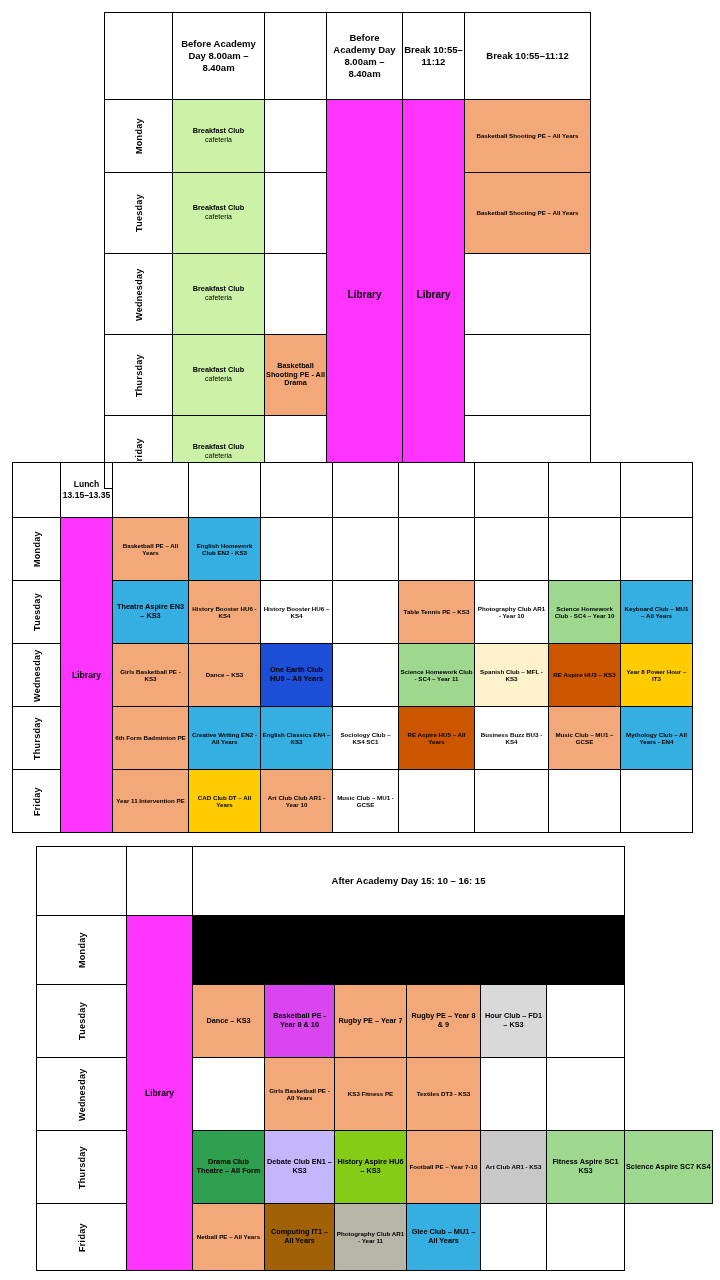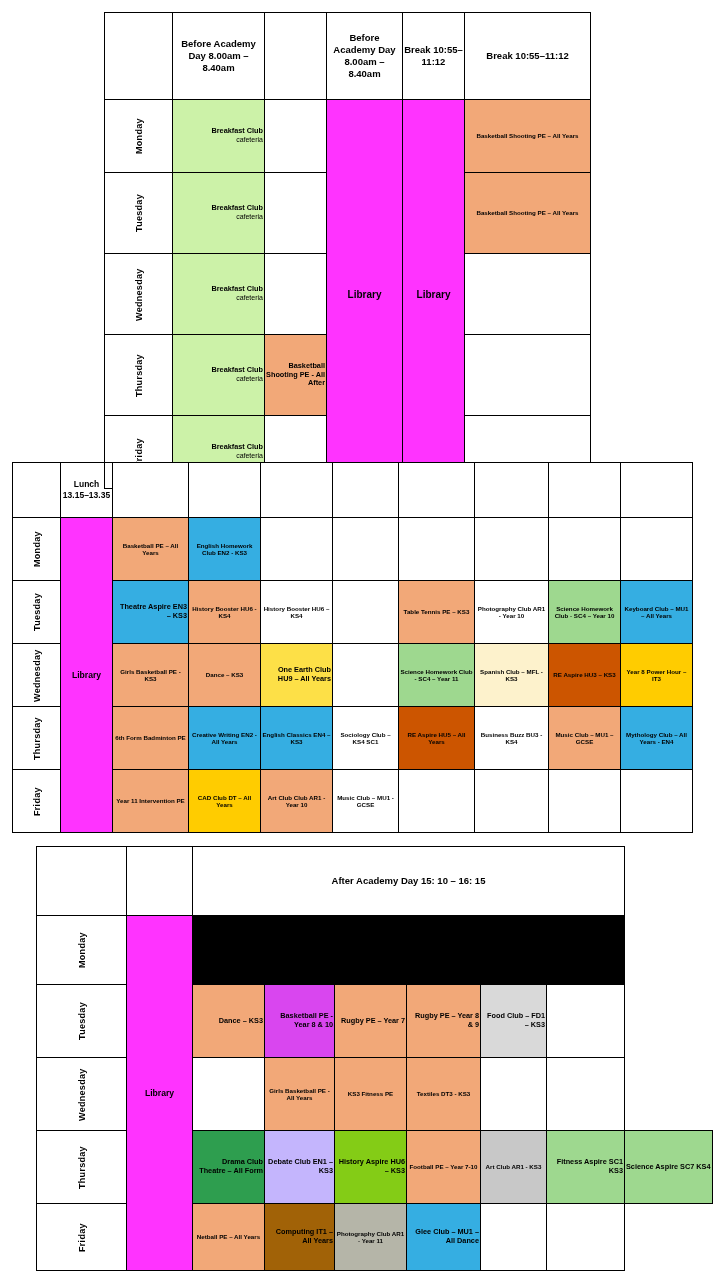--- a/index.html
+++ b/index.html
@@ -53,21 +53,20 @@
     padding: 0;
   }
   .hdr {
     font-size: 9.5px;
     font-weight: bold;
     line-height: 1.25;
   }
   .cell {
     font-size: 7.3px;
     line-height: 1.22;
-    text-align: right;
   }
   .cell-sm {
     font-size: 6.2px;
     line-height: 1.2;
   }
   .cell-lg {
     font-size: 8.6px;
     line-height: 1.25;
   }
   .cell-xl {
@@ -134,21 +133,21 @@
     <td class="cell empty"></td>
     <td class="cell empty"></td>
   </tr>
 
   <tr>
     <td class="daylabel" style="height:80px">Thursday</td>
     <td class="cell" style="background:#ccf2a8">
       <span>Breakfast Club</span>
       <span class="sub">cafeteria</span>
     </td>
-    <td class="cell" style="background:#f2a878">Basketball Shooting PE - All After</td>
+    <td class="cell" style="background:#f2a878">Basketball Shooting PE - All Drama</td>
     <td class="cell empty"></td>
   </tr>
 
   <tr>
     <td class="daylabel" style="height:72px">Friday</td>
     <td class="cell" style="background:#ccf2a8">
       <span>Breakfast Club</span>
       <span class="sub">cafeteria</span>
     </td>
     <td class="cell empty"></td>
@@ -206,21 +205,21 @@
     <td class="cell-sm" style="background:#f2a878">Table Tennis PE – KS3</td>
     <td class="cell-sm" style="background:#ffffff">Photography Club AR1 - Year 10</td>
     <td class="cell-sm" style="background:#9ed88f">Science Homework Club - SC4 – Year 10</td>
     <td class="cell-sm" style="background:#35aee2">Keyboard Club – MU1 – All Years</td>
   </tr>
 
   <tr>
     <td class="daylabel" style="height:62px">Wednesday</td>
     <td class="cell-sm" style="background:#f2a878">Girls Basketball PE - KS3</td>
     <td class="cell-sm" style="background:#f2a878">Dance – KS3</td>
-    <td class="cell" style="background:#fde047">One Earth Club HU9 – All Years</td>
+    <td class="cell" style="background:#1d4ed8">One Earth Club HU9 – All Years</td>
     <td class="cell empty"></td>
     <td class="cell-sm" style="background:#9ed88f">Science Homework Club - SC4 – Year 11</td>
     <td class="cell-sm" style="background:#fdf2cc">Spanish Club – MFL - KS3</td>
     <td class="cell-sm" style="background:#cc5500">RE Aspire HU3 – KS3</td>
     <td class="cell-sm" style="background:#ffcc00">Year 8 Power Hour – IT3</td>
   </tr>
 
   <tr>
     <td class="daylabel" style="height:62px">Thursday</td>
     <td class="cell-sm" style="background:#f2a878">6th Form Badminton PE</td>
@@ -270,21 +269,21 @@
     <td class="cell-lg" rowspan="5" style="background:#ff33ff">Library</td>
     <td colspan="6" style="background:#000000"></td>
   </tr>
 
   <tr>
     <td class="daylabel" style="height:72px">Tuesday</td>
     <td class="cell" style="background:#f2a878">Dance – KS3</td>
     <td class="cell" style="background:#d946ef">Basketball  PE - Year 8 &amp; 10</td>
     <td class="cell" style="background:#f2a878">Rugby PE – Year 7</td>
     <td class="cell" style="background:#f2a878">Rugby PE – Year 8 &amp; 9</td>
-    <td class="cell" style="background:#d9d9d9">Food Club – FD1 – KS3</td>
+    <td class="cell" style="background:#d9d9d9">Hour Club – FD1 – KS3</td>
     <td class="cell empty"></td>
   </tr>
 
   <tr>
     <td class="daylabel" style="height:72px">Wednesday</td>
     <td class="cell empty"></td>
     <td class="cell-sm" style="background:#f2a878">Girls Basketball PE - All Years</td>
     <td class="cell-sm" style="background:#f2a878">KS3 Fitness PE</td>
     <td class="cell-sm" style="background:#f2a878">Textiles DT3 - KS3</td>
     <td class="cell empty"></td>
@@ -300,18 +299,18 @@
     <td class="cell-sm" style="background:#c8c8c8">Art Club AR1 - KS3</td>
     <td class="cell" style="background:#9ed88f">Fitness Aspire SC1 KS3</td>
     <td class="cell" style="background:#9ed88f">Science Aspire SC7 KS4</td>
   </tr>
 
   <tr>
     <td class="daylabel" style="height:66px">Friday</td>
     <td class="cell-sm" style="background:#f2a878">Netball PE – All Years</td>
     <td class="cell" style="background:#a16207">Computing IT1 – All Years</td>
     <td class="cell-sm" style="background:#b5b5a8">Photography Club AR1 - Year 11</td>
-    <td class="cell" style="background:#35aee2">Glee Club – MU1 – All Dance</td>
+    <td class="cell" style="background:#35aee2">Glee Club – MU1 – All Years</td>
     <td class="cell empty"></td>
     <td class="cell empty"></td>
   </tr>
 </tbody>
   </table>
 
 </body></html>

